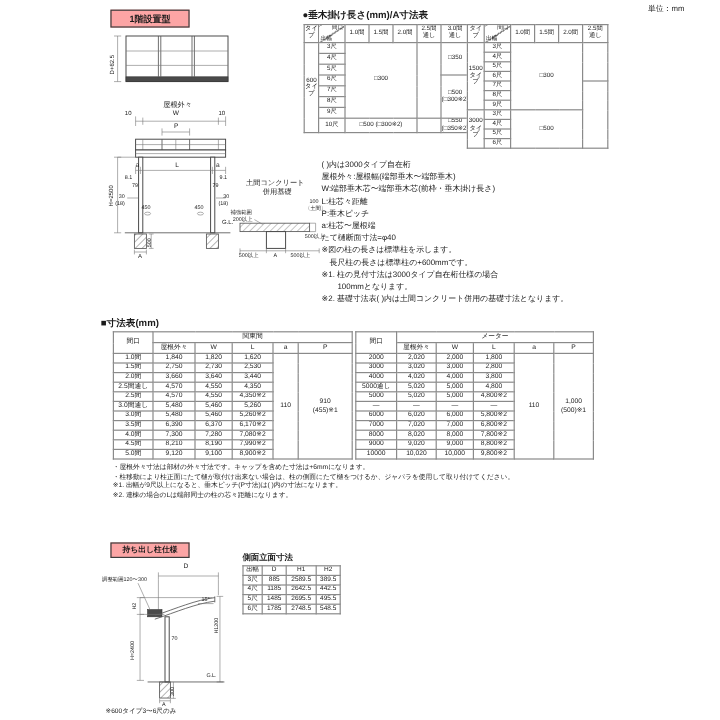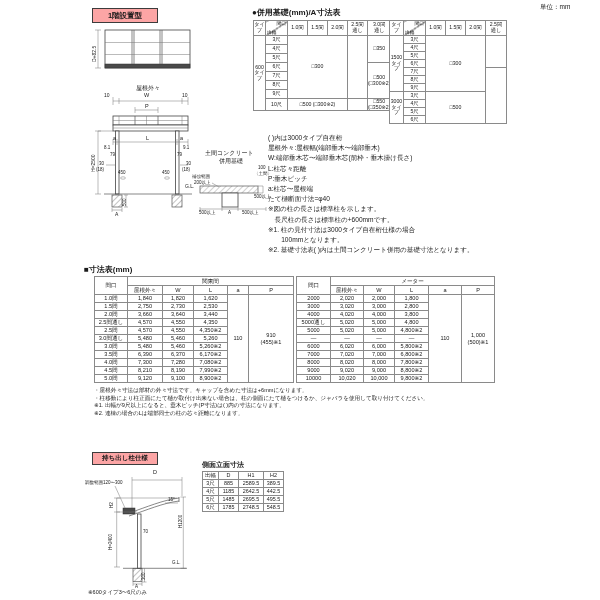--- a/index.html
+++ b/index.html
@@ -179,21 +179,21 @@
       <span class="dlabel" style="left: 0px; top: 29px; font-size: 4.5px;">補強範囲</span>
       <span class="dlabel" style="left: 2px; top: 35px; font-size: 4.5px;">200以上</span>
       <span class="dlabel" style="left: 66px; top: 20px; font-size: 4.5px;">100</span>
       <span class="dlabel" style="left: 62px; top: 26px; font-size: 4.5px;">〈土間〉</span>
       <span class="dlabel" style="left: 62px; top: 49px; font-size: 4.5px;">500以上</span>
       <span class="dlabel" style="left: 7px; top: 65px; font-size: 4.5px;">500以上</span>
       <span class="dlabel" style="left: 36px; top: 65px; font-size: 4.5px;">A</span>
       <span class="dlabel" style="left: 50px; top: 65px; font-size: 4.5px;">500以上</span>
     </div>
 
-  <div class="abs h8" style="left:252px;top:7px;">●併用基礎(mm)/A寸法表</div>
+  <div class="abs h8" style="left:252px;top:7px;">●垂木掛け長さ(mm)/A寸法表</div>
   <div class="abs" style="left:540px;top:3px;font-size:6.5px;">単位：mm</div>
 
   <div class="abs" style="left:253px;top:20px;">
     <table class="t-found">
       <colgroup>
           <col style="width:12px">
           <col style="width:22px">
           <col style="width:20px">
           <col style="width:20px">
           <col style="width:20px">

